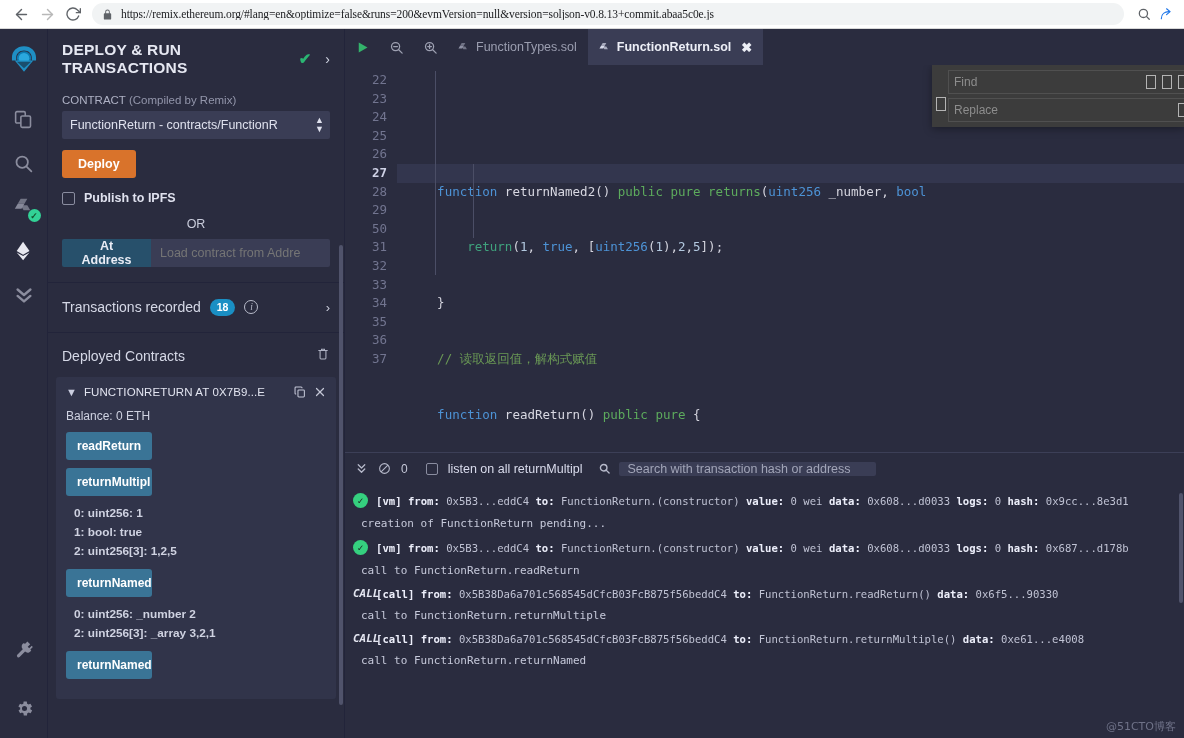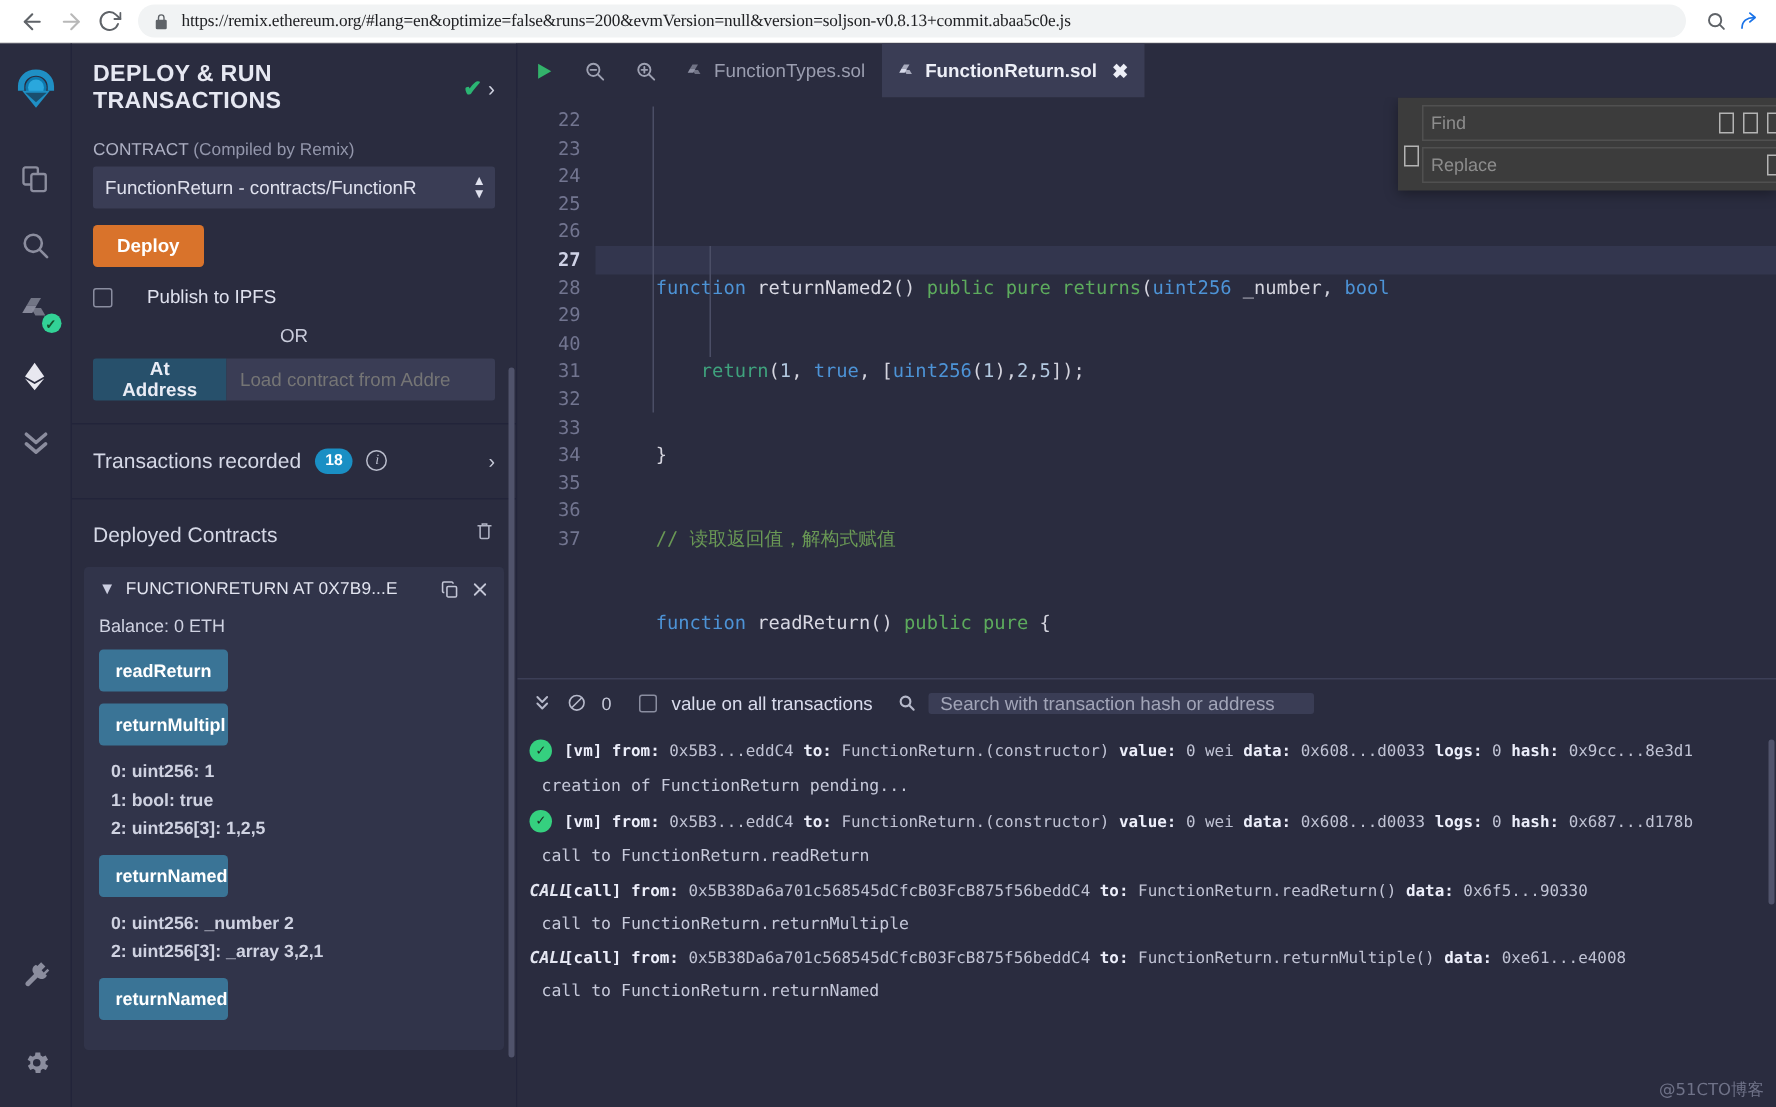--- a/index.html
+++ b/index.html
@@ -82,21 +82,21 @@
   
   .side-panel {
     width: 297px; flex: 0 0 297px;
     background: #2a2c3f;
     height: 709px;
     position: relative;
     overflow: hidden;
     border-right: 1px solid #22243a;
   }
   .panel-header {
-    display: flex; align-items: center; gap: 0;
+    display: flex; align-items: center; gap: 10px;
     padding: 12px 14px 10px 14px;
   }
   .panel-title {
     font-size: 15.5px; font-weight: bold; color: #e6e8f2;
     letter-spacing: 0.2px;
   }
   .check-mark { color: #2bb573; font-size: 15px; font-weight: bold; }
   .panel-chev { color: #cfd2e0; font-size: 14px; margin-left: 4px;}
 
   .panel-body { padding: 0 14px; }
@@ -117,22 +117,23 @@
   }
   .btn-deploy {
     margin-top: 11px;
     background: #d9732b; color: #fff;
     border: none; border-radius: 3px;
     font-size: 12.5px; font-weight: bold;
     padding: 7px 16px; cursor: pointer;
     font-family: "Liberation Sans", sans-serif;
   }
   .checkbox-row {
-    display: flex; align-items: flex-end; gap: 23px;
+    display: flex; align-items: flex-end; gap: 9px;
     margin-top: 13px;
+    font-weight: bold;
   }
   .cbox {
     width: 13px; height: 13px; border: 1px solid #8a8da0;
     background: transparent; border-radius: 2px; flex:0 0 13px;
   }
   .cbox-label { font-size: 12.5px; color: #dfe1ee; }
   .or-text {
     text-align: center; color: #c9ccdb; font-size: 12.5px;
     margin-top: 12px; margin-bottom: 8px;
   }
@@ -616,21 +617,21 @@
       <div class="code-area">
         <div class="gutter">
           <div>22</div>
           <div>23</div>
           <div>24</div>
           <div>25</div>
           <div>26</div>
           <div class="cur">27</div>
           <div>28</div>
           <div>29</div>
-          <div>40</div>
+          <div>50</div>
           <div>31</div>
           <div>32</div>
           <div>33</div>
           <div>34</div>
           <div>35</div>
           <div>36</div>
           <div>37</div>
         </div>
 
         <div class="code-lines">
@@ -685,21 +686,21 @@
             </svg>
         </span>
         <span class="term-icon">
           <svg width="13" height="13" viewBox="0 0 24 24" fill="none" stroke="currentColor" stroke-width="2">
               <circle cx="12" cy="12" r="9"></circle>
               <line x1="5.8" y1="18.2" x2="18.2" y2="5.8"></line>
             </svg>
         </span>
         <span class="term-count">0</span>
         <span class="term-cb"></span>
-        <span class="term-cb-label">value on all transactions</span>
+        <span class="term-cb-label">listen on all returnMultipl</span>
         <span class="term-search-wrap">
           <span class="term-icon">
             <svg width="13" height="13" viewBox="0 0 24 24" fill="none" stroke="currentColor" stroke-width="2.6">
                 <circle cx="10.5" cy="10.5" r="6"></circle>
                 <line x1="15" y1="15" x2="20.5" y2="20.5" stroke-linecap="round"></line>
               </svg>
           </span>
           <input class="term-search" placeholder="Search with transaction hash or address" style="">
         </span>
       </div>

